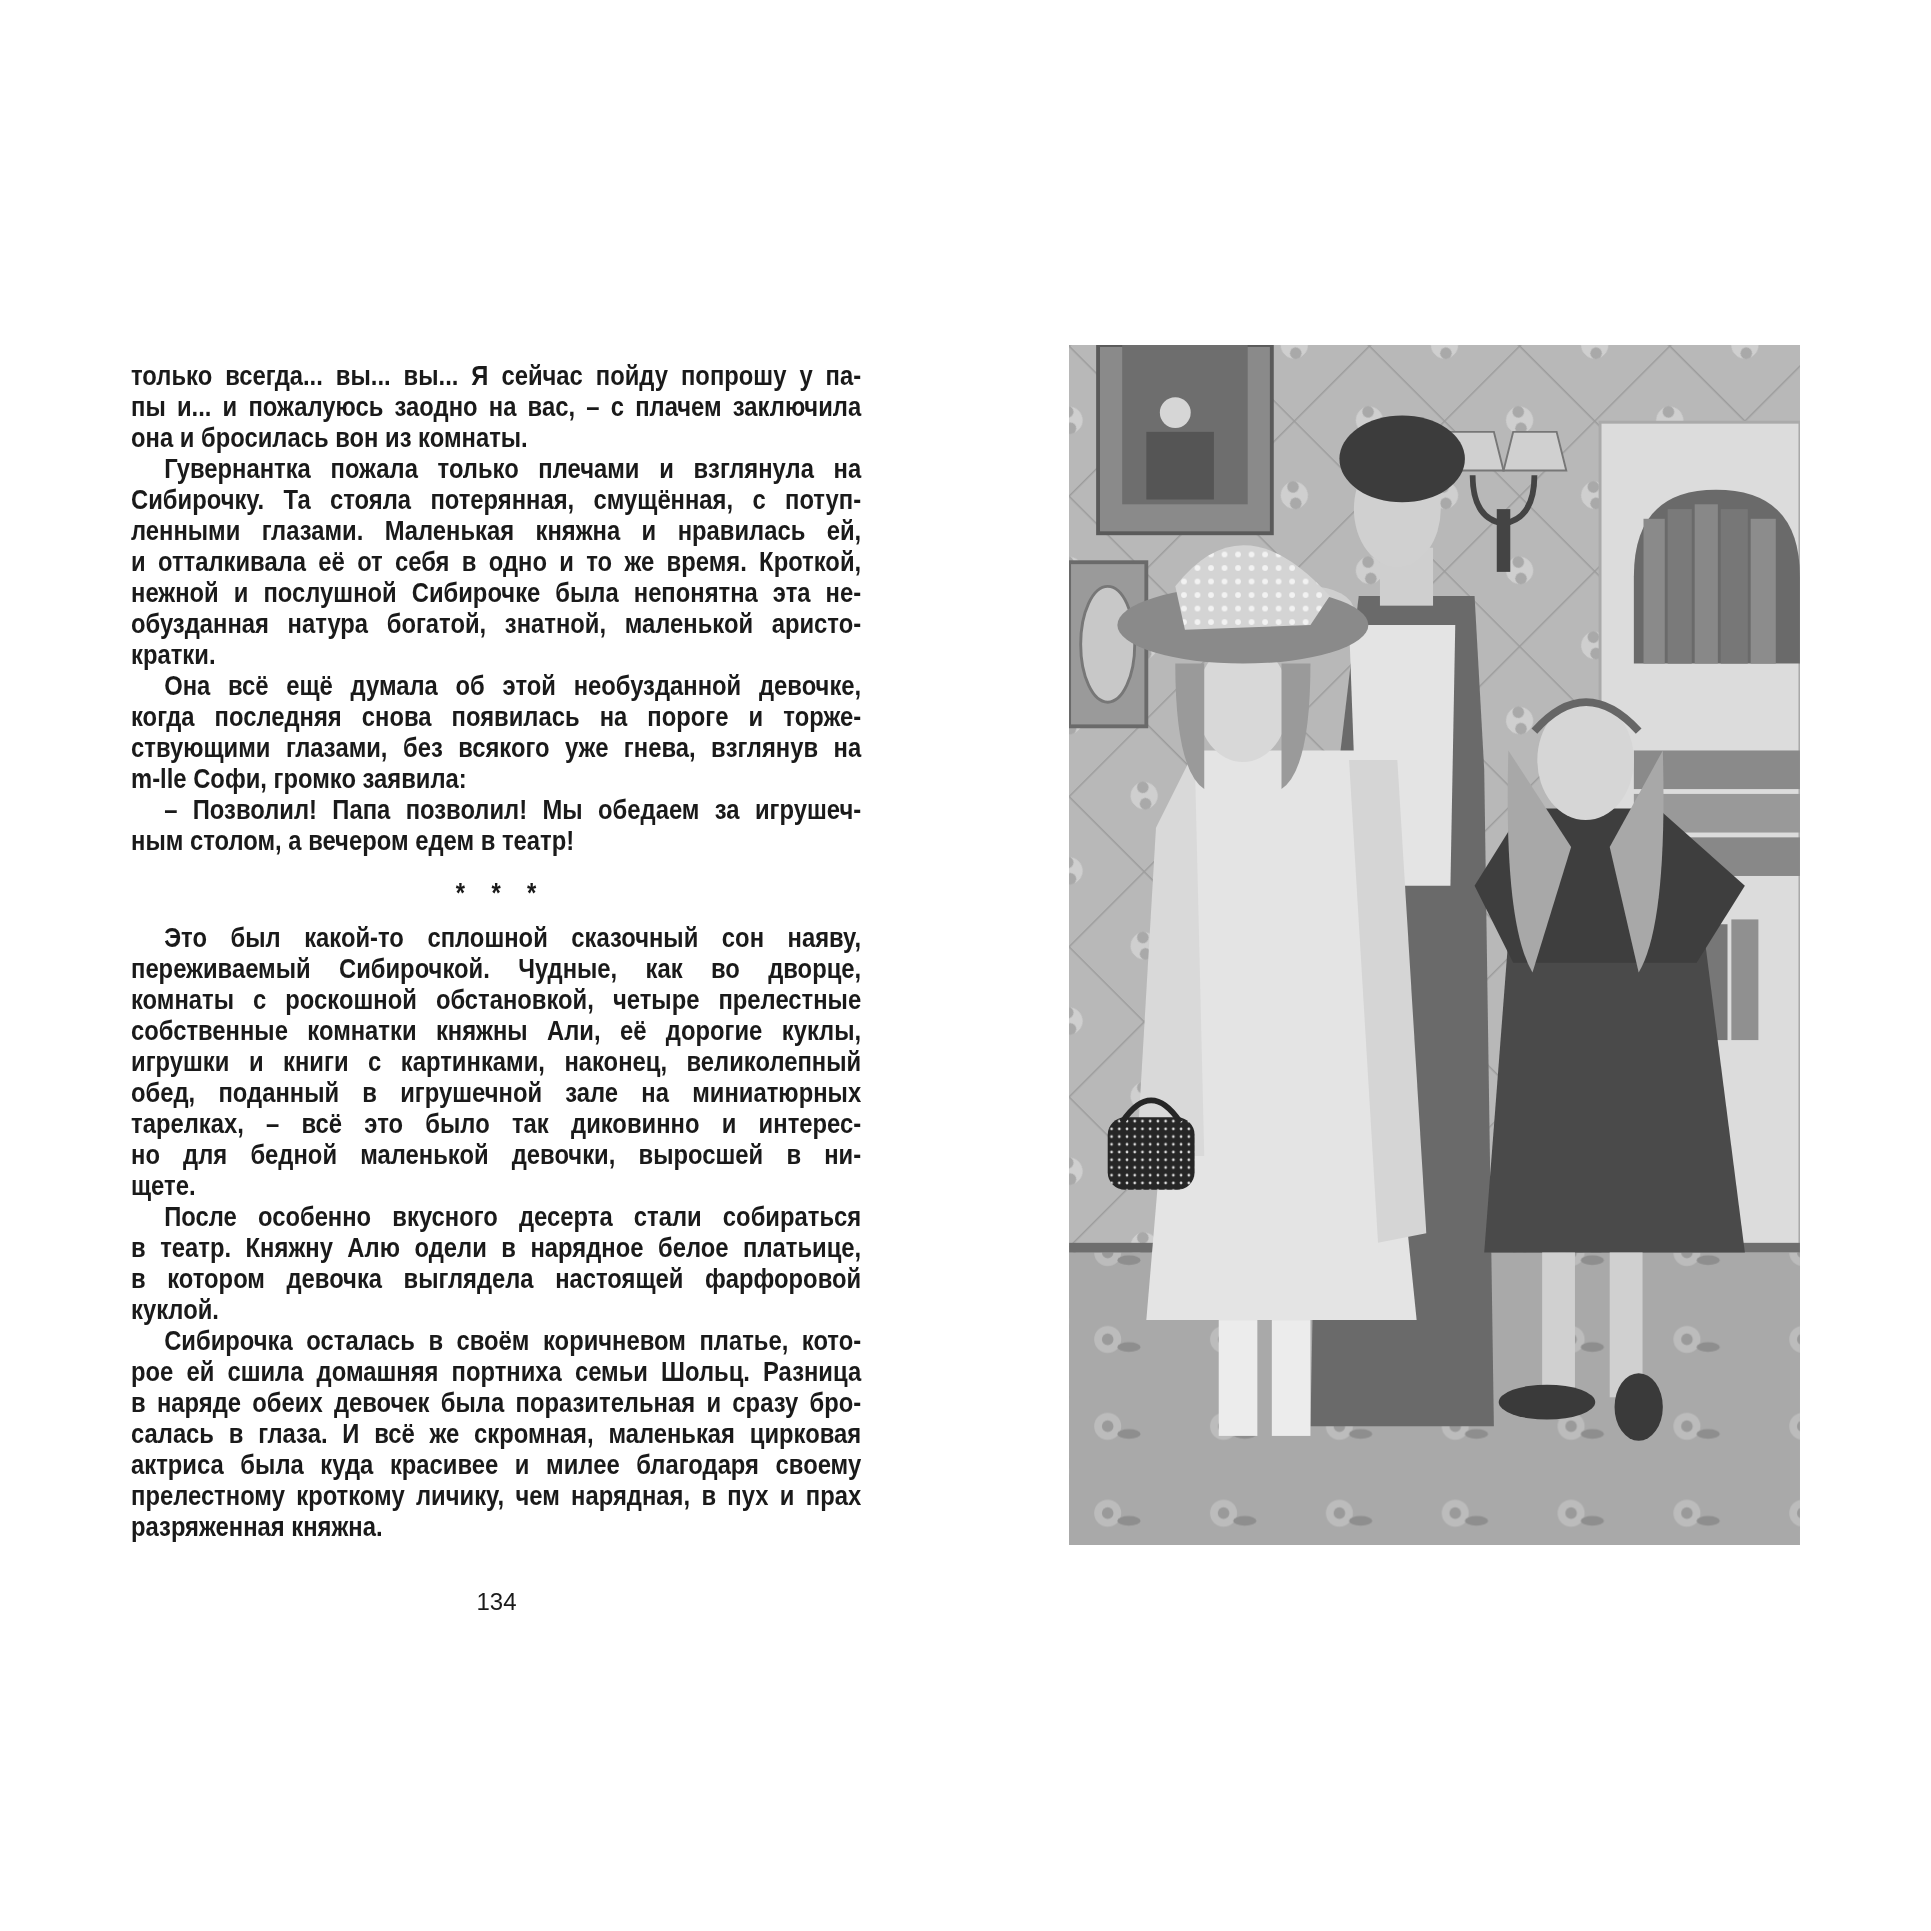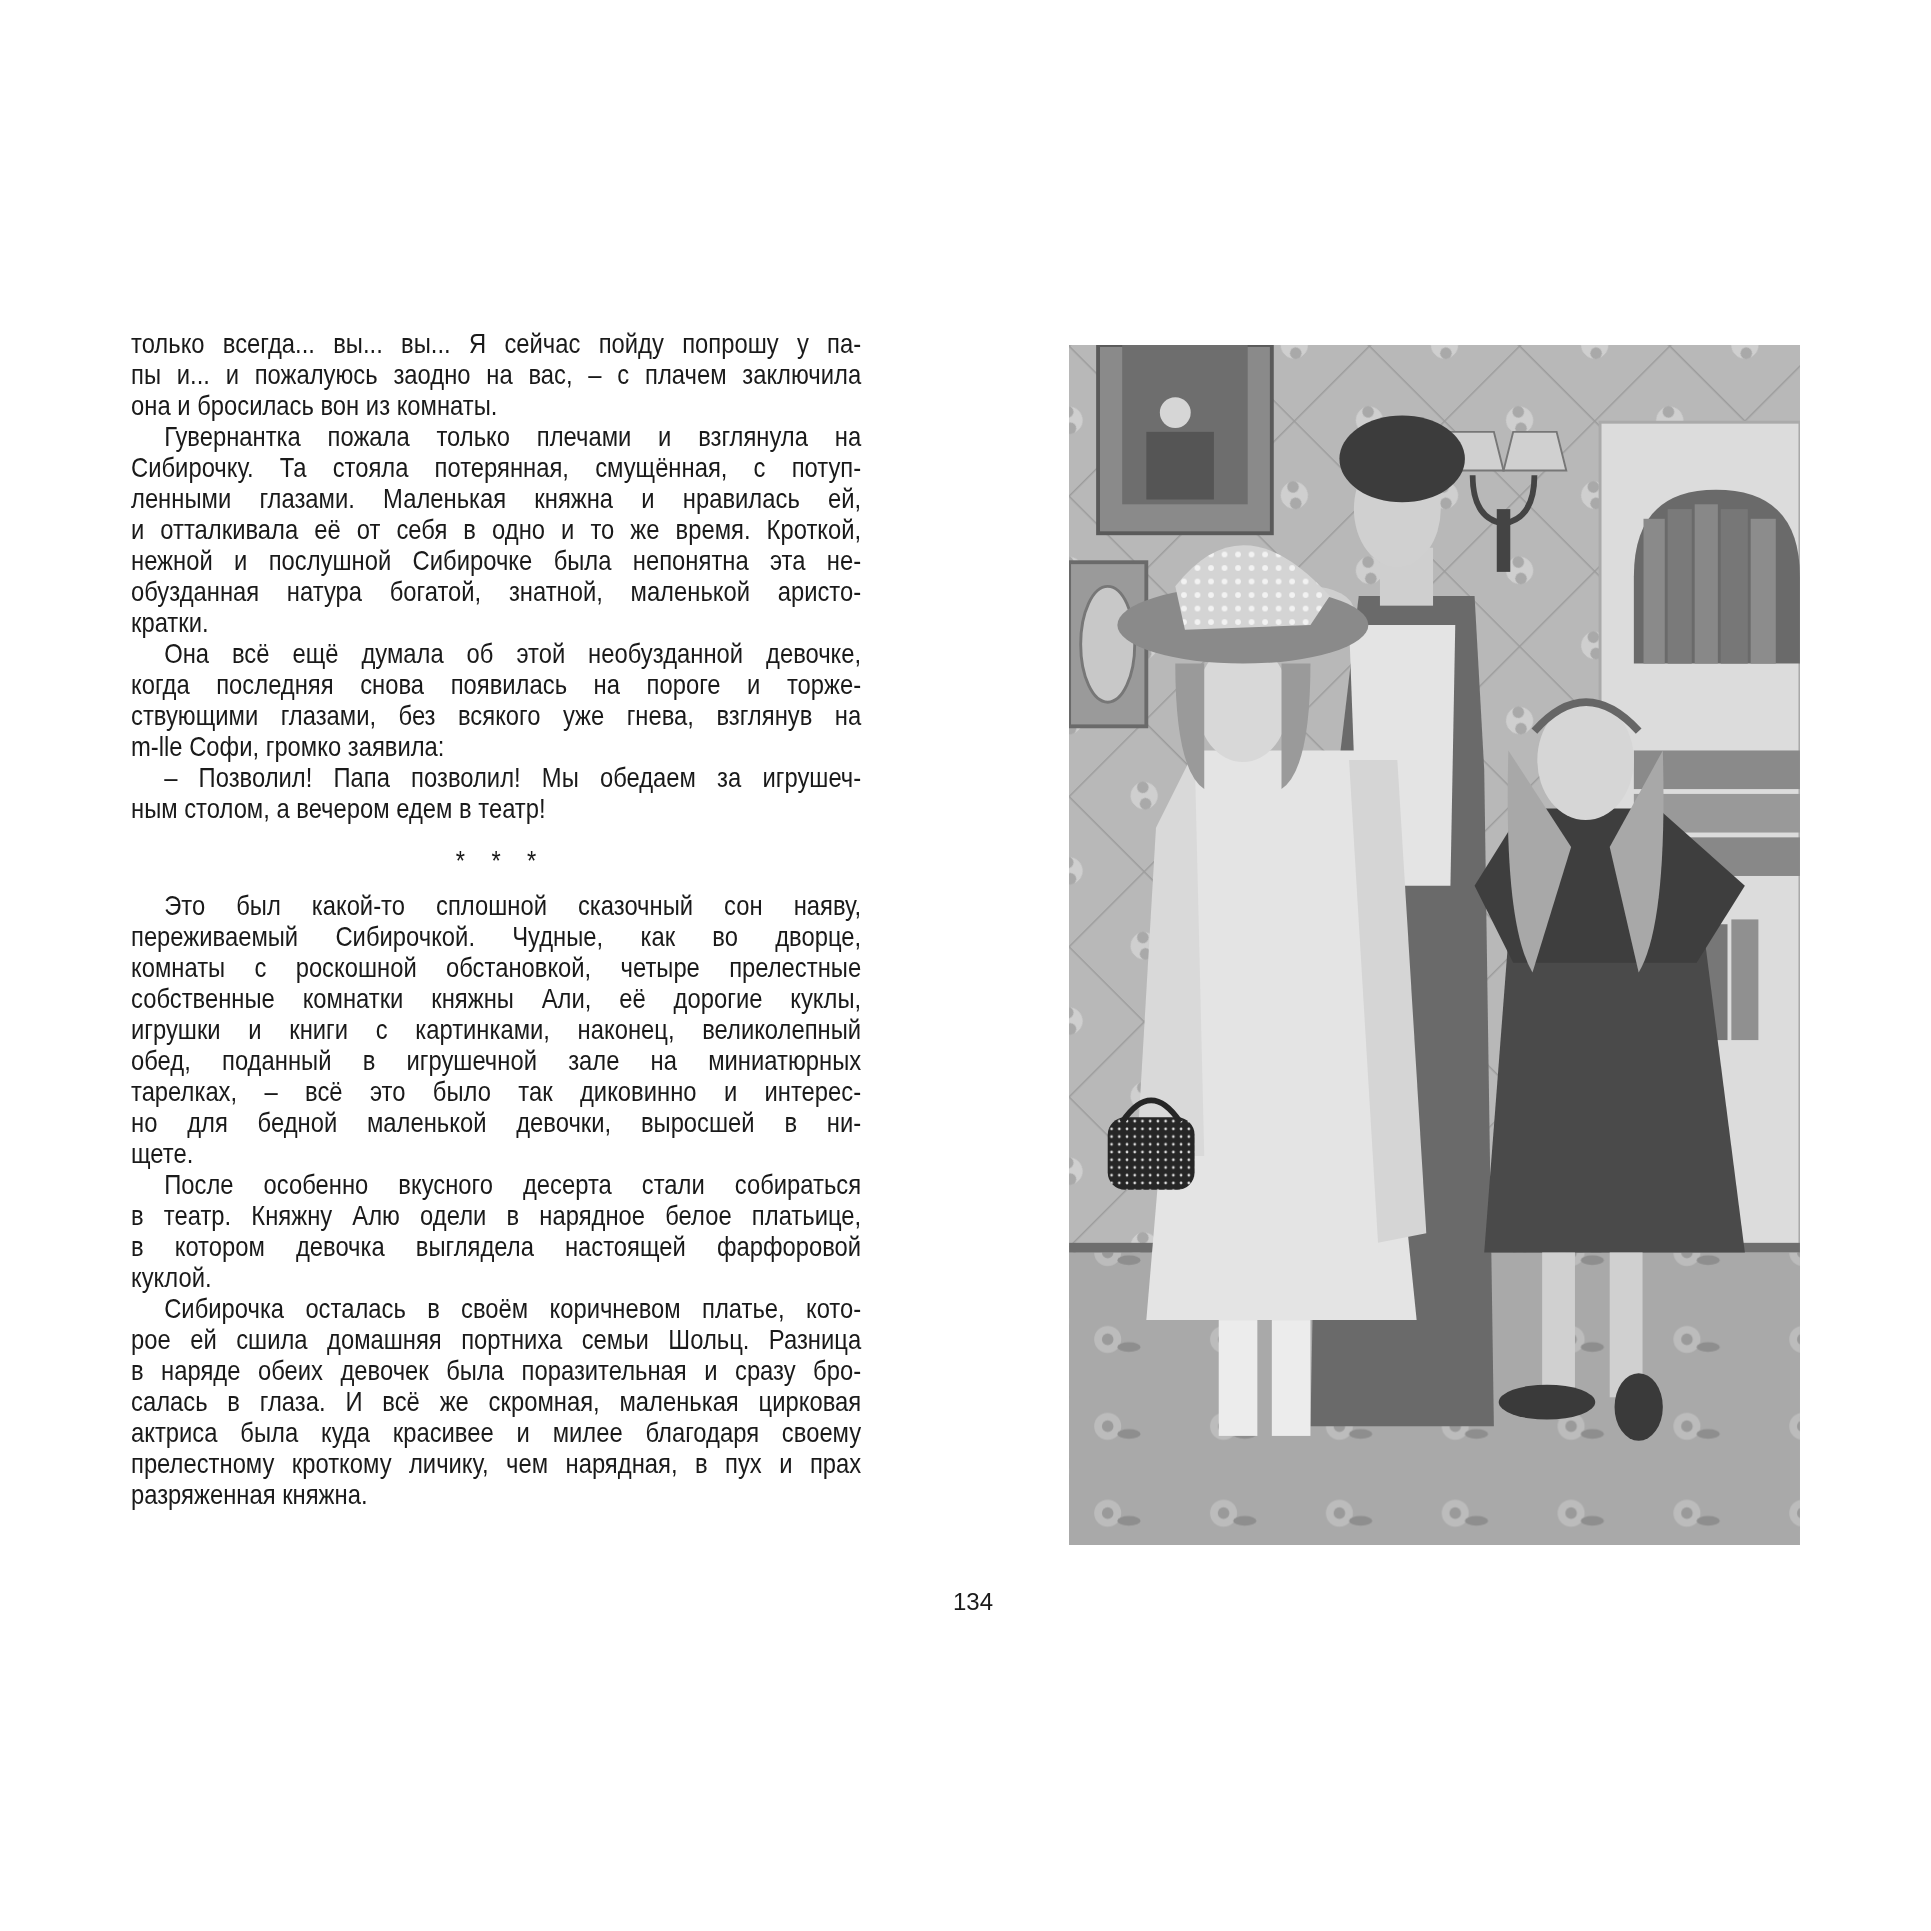--- a/index.html
+++ b/index.html
@@ -1,34 +1,34 @@
 <!DOCTYPE html>
 <html><head>
 <meta charset="utf-8">
 <style>
   html, body { margin: 0; padding: 0; background: #ffffff; }
   body { width: 1931px; height: 1931px; position: relative; overflow: hidden; }
   .page-left {
-    position: absolute; left: 131px; top: 328px; width: 731px; height: 1255px;
+    position: absolute; left: 131px; top: 360px; width: 731px; height: 1255px; font-weight: bold;
   }
   .col {
     position: absolute; left: 0; top: 0;
     width: 859px; 
     transform: scaleX(0.85); transform-origin: 0 0;
     font-family: "Liberation Sans", sans-serif;
     font-size: 28px; line-height: 31px; color: #1a1a1a;
   }
   .ln { display: block; height: 31px; white-space: nowrap; text-align: justify; text-align-last: justify; }
   .ln.last { text-align-last: left; }
   .ln.indent { padding-left: 39px; }
   .sep { display: block; text-align: center; height: 31px; letter-spacing: 11.6px; padding-left: 11.6px; }
   .gap { display: block; height: 21px; }
   .gap2 { display: block; height: 13.5px; }
   .page-number {
-    position: absolute; left: 0; width: 993px; top: 1588px; text-align: right;
+    position: absolute; left: 0; width: 993px; top: 1588px; text-align: center;
     font-family: "Liberation Sans", sans-serif; font-size: 24px; color: #1a1a1a;
   }
   .illustration {
     position: absolute; left: 1069px; top: 345px; width: 731px; height: 1200px;
     background: #b9b9b9; overflow: hidden;
   }
   .illustration svg { display: block; }
 </style>
 </head>
 <body>

